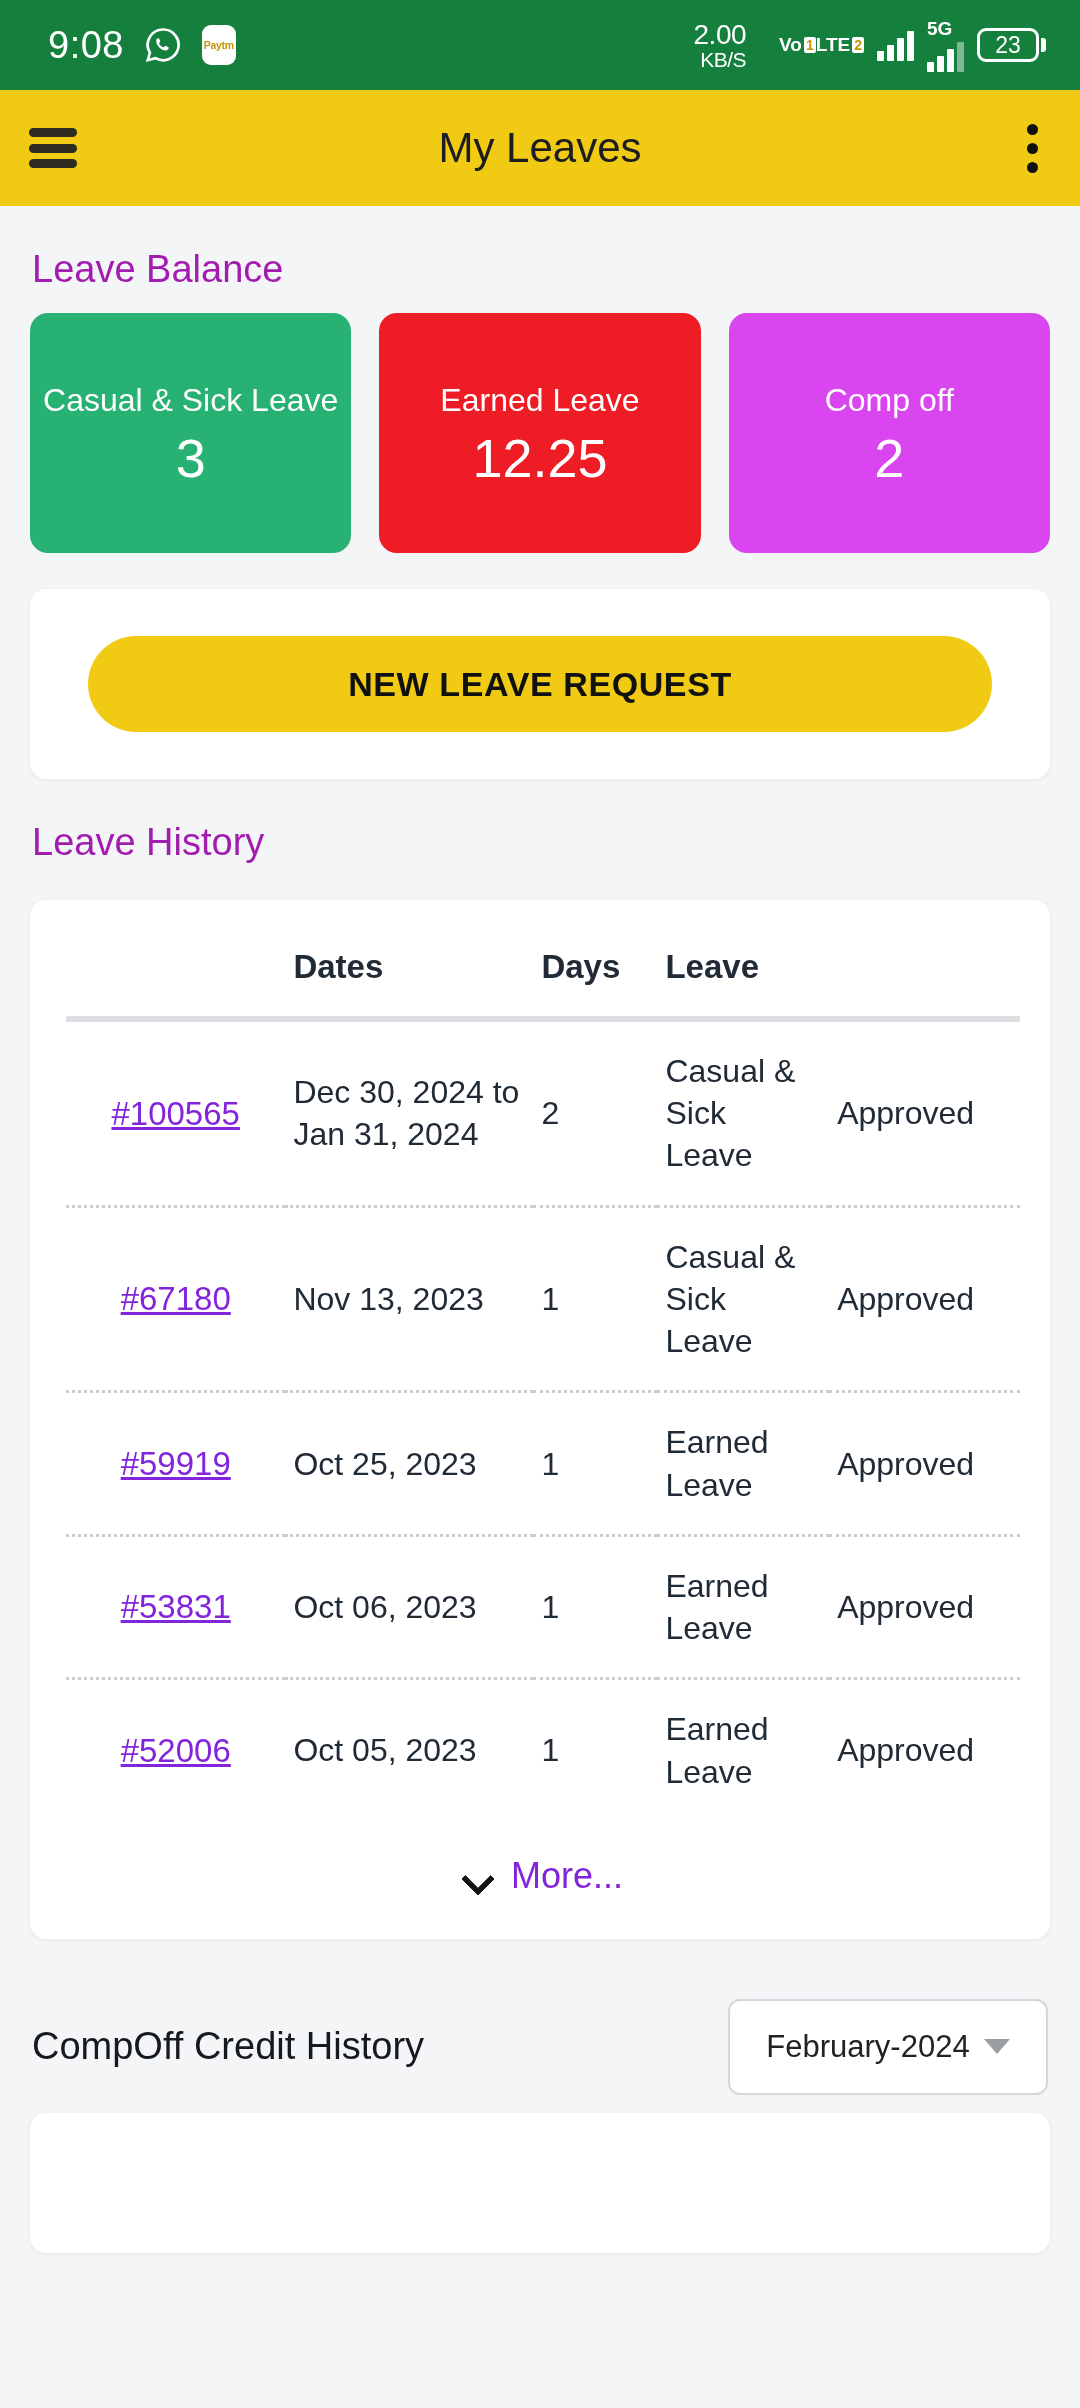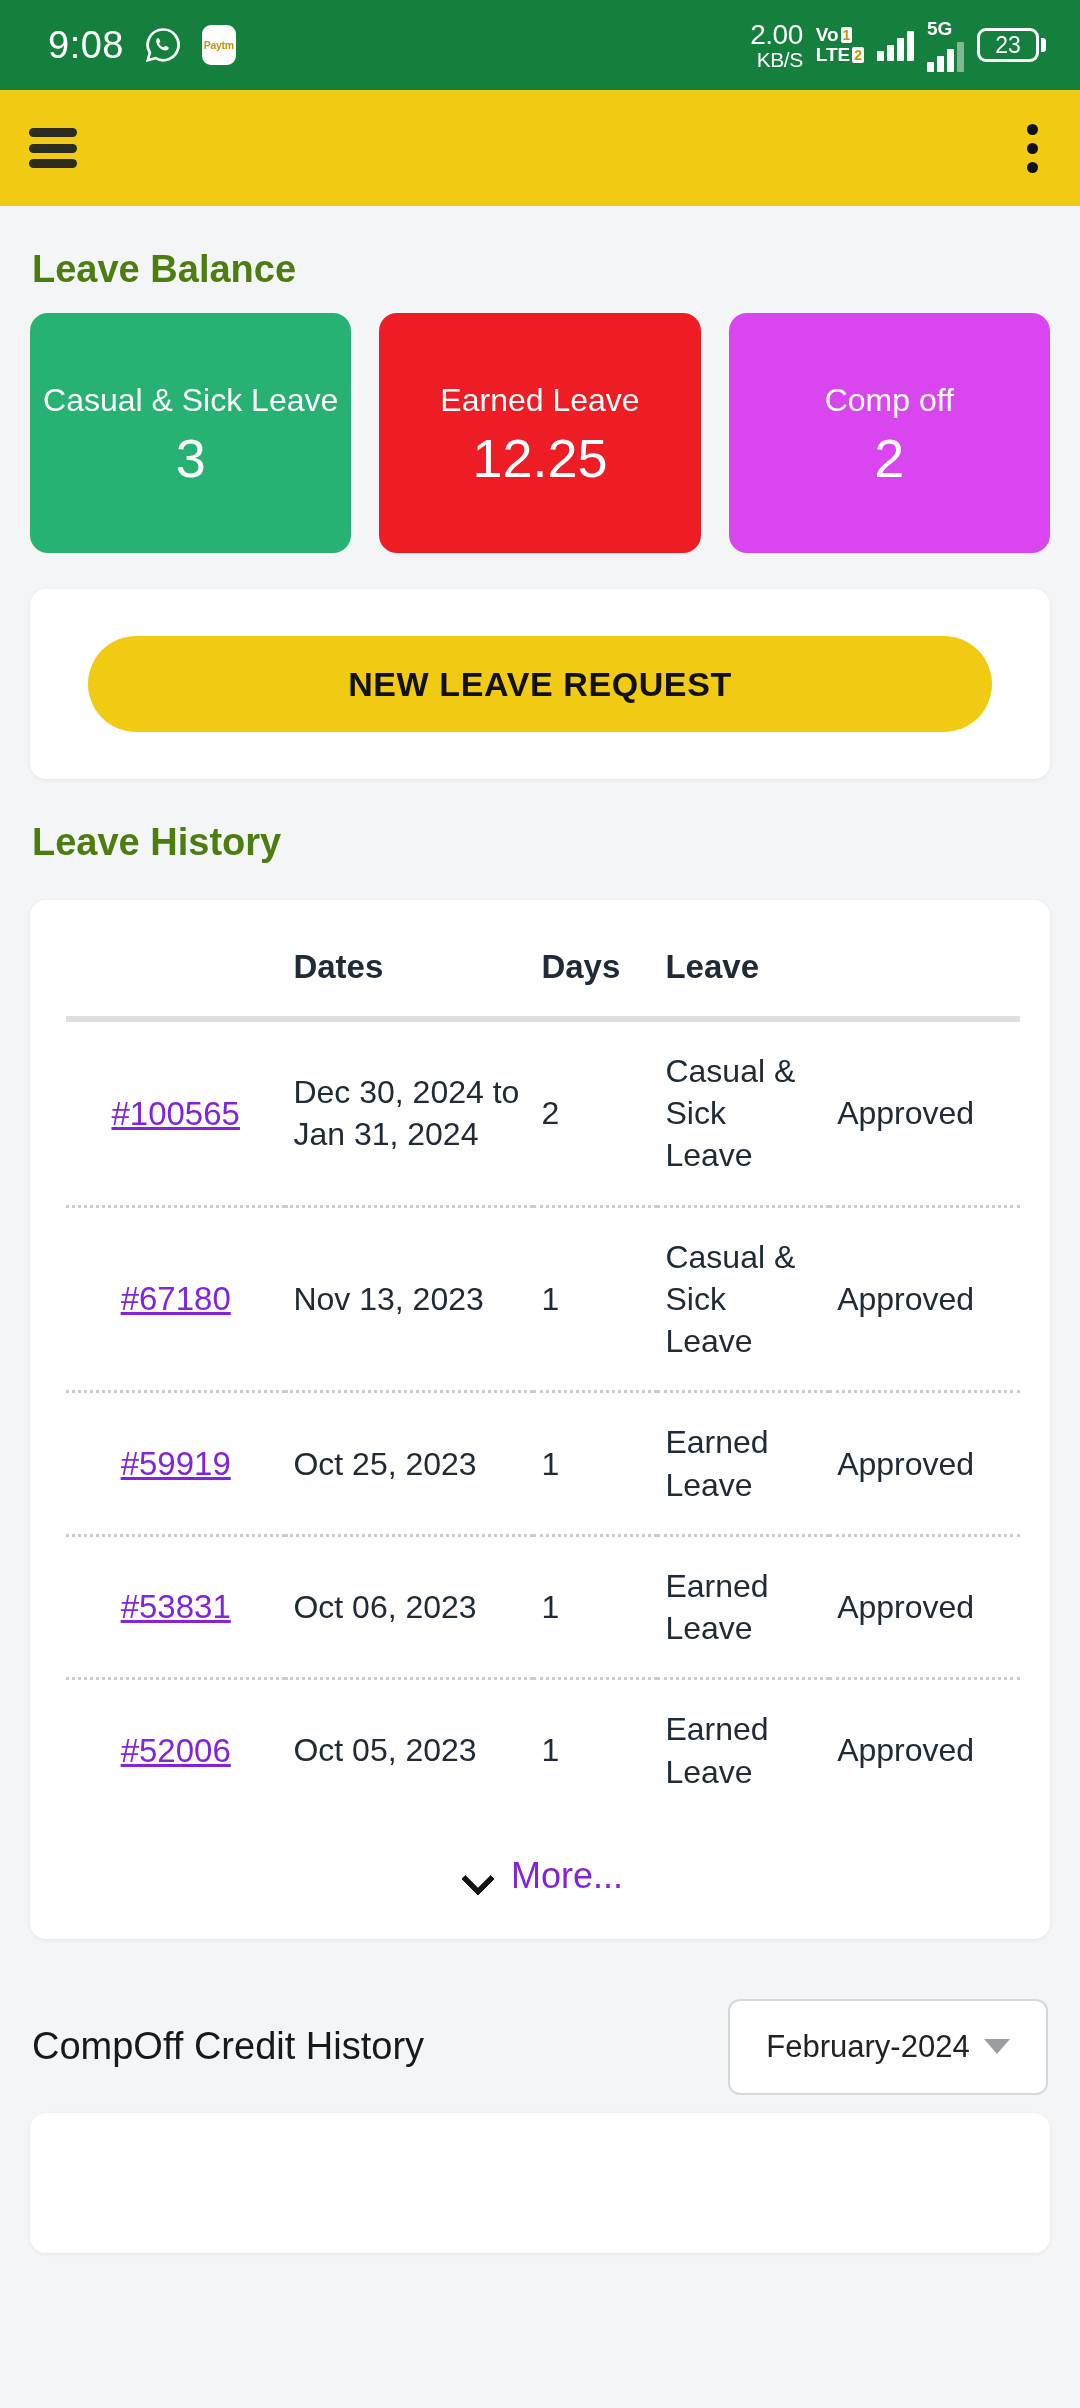--- a/index.html
+++ b/index.html
@@ -67,24 +67,25 @@
     display: flex;
     flex-direction: column;
     align-items: flex-end;
     line-height: 1.0;
     margin-left: 28px;
   }
   .net-speed .n1 { font-size: 28px; letter-spacing: -0.5px; }
   .net-speed .n2 { font-size: 21px; letter-spacing: -0.5px; }
   .volte {
     display: flex;
-    flex-direction: column;
+    flex-direction: row;
     line-height: 1.05;
     font-size: 19px;
     font-weight: bold;
+    margin-left: 20px;
   }
   .volte-row { display: flex; align-items: center; gap: 2px; }
   .volte-badge {
     background: #ffffff; color: #c19605;
     font-size: 14px; line-height: 1;
     padding: 1px 2px; border-radius: 2px; font-weight: bold;
   }
   .bars { display: flex; align-items: flex-end; gap: 3px; height: 32px; }
   .bars i { display:block; width: 7px; background: #ffffff; border-radius: 1px; }
   .bars i:nth-child(1){ height: 10px; }
@@ -144,22 +145,22 @@
     cursor: pointer;
     z-index: 2;
   }
   .kebab i { width: 11px; height: 11px; border-radius: 50%; background: #111111; display:block; }
 
   
   .content { padding: 0 30px; }
 
   .section-title {
     font-size: 38px;
-    color: #4d7c0f;
-    font-weight: 700;
+    color: #a21caf;
+    font-weight: 400;
     margin: 42px 0 22px 2px;
   }
 
   
   .balance-row {
     display: flex;
     gap: 28px;
   }
   .balance-card {
     flex: 1;
@@ -372,20 +373,21 @@
       </span>
     </div>
   </div>
 
   <div class="app-bar">
     <div class="hamburger">
       <i></i>
         <i></i>
         <i></i>
     </div>
+    <div class="app-title">My Leaves</div>
     <div class="kebab">
       <i></i>
         <i></i>
         <i></i>
     </div>
   </div>
 
   <div class="content">
 
     <div class="section-title">Leave Balance</div>

